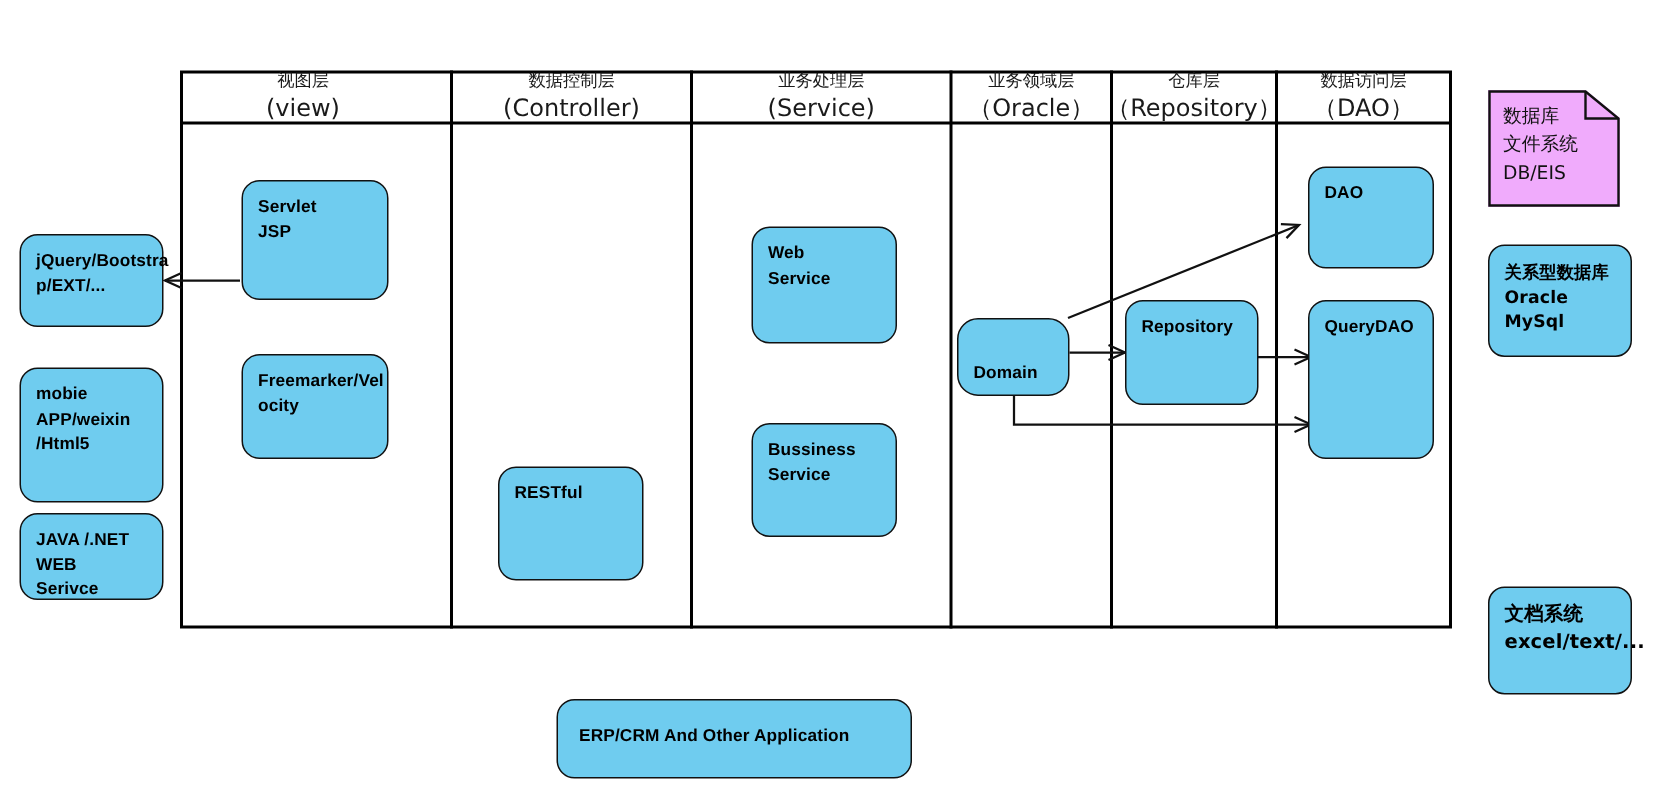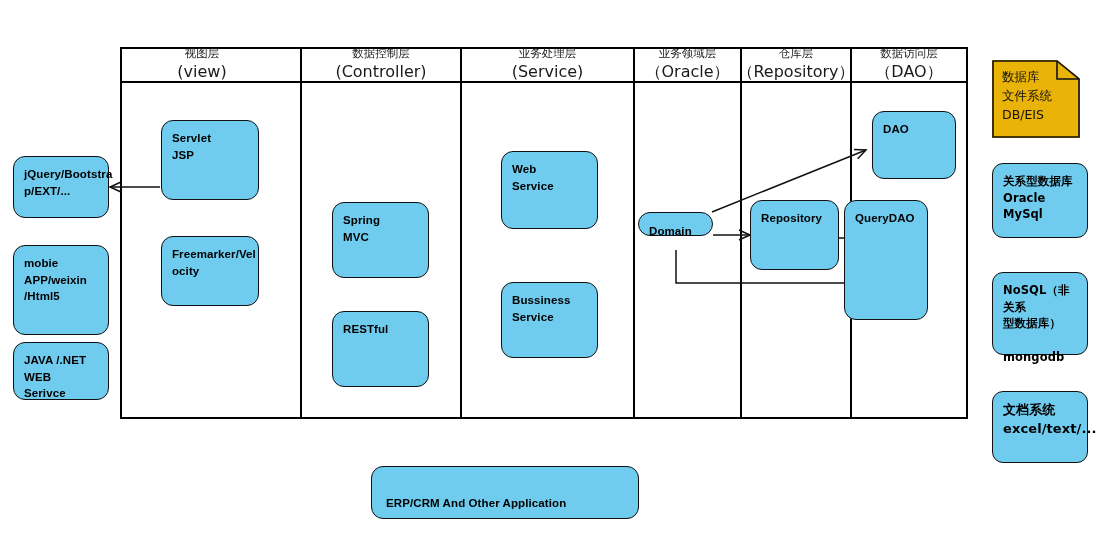--- a/index.html
+++ b/index.html
@@ -33,21 +33,21 @@
     font-size:11.5px;font-weight:bold;color:#000;
     line-height:1.45;letter-spacing:.1px;
     padding:9px 10px 0 10px;
     white-space:pre-line;
   }
   .rbox.tight{border-radius:14px;}
   .rbox.cn{font-family:"DejaVu Sans","Liberation Sans",sans-serif;border-radius:11px;}
 
   
   .note{
-    position:absolute;background:#eab308;box-sizing:border-box;
+    position:absolute;background:#f0abfc;box-sizing:border-box;
     font-size:12.5px;color:#111;line-height:1.5;
     padding:8px 10px 0 10px;white-space:pre-line;
     font-family:"DejaVu Sans","Liberation Sans",sans-serif;
     clip-path:polygon(0 0, 74% 0, 100% 24%, 100% 100%, 0 100%);
   }
   .note-wrap{position:absolute;}
   .note-border{position:absolute;left:0;top:0;width:100%;height:100%;pointer-events:none;}
 
   svg.edges{position:absolute;left:0;top:0;width:1104px;height:541px;overflow:visible;}
 </style>
@@ -115,51 +115,45 @@
 /Html5</div>
   <div class="rbox" style="left:13px;top:342px;width:96px;height:58px">JAVA /.NET
 WEB
 Serivce</div>
 
   <div class="rbox" style="left:161px;top:120px;width:98px;height:80px">Servlet
 JSP</div>
   <div class="rbox" style="left:161px;top:236px;width:98px;height:70px">Freemarker/Vel
 ocity</div>
 
-  <div class="rbox" style="left:332px;top:202px;width:97px;height:76px">Spring
-MVC</div>
   <div class="rbox" style="left:332px;top:311px;width:97px;height:76px">RESTful</div>
 
   <div class="rbox" style="left:501px;top:151px;width:97px;height:78px">Web
 Service</div>
   <div class="rbox" style="left:501px;top:282px;width:97px;height:76px">Bussiness
 Service</div>
 
-  <div class="rbox tight" style="left:638px;top:212px;width:75px;height:24px;padding-top:10px">Domain</div>
+  <div class="rbox tight" style="left:638px;top:212px;width:75px;height:52px;padding-top:28px">Domain</div>
 
   <div class="rbox" style="left:750px;top:200px;width:89px;height:70px">Repository</div>
 
   <div class="rbox" style="left:872px;top:111px;width:84px;height:68px">DAO</div>
-  <div class="rbox" style="left:844px;top:200px;width:84px;height:120px">QueryDAO</div>
+  <div class="rbox" style="left:872px;top:200px;width:84px;height:106px">QueryDAO</div>
 
   <div class="note-wrap" style="left:992px;top:60px;width:88px;height:78px">
     <div class="note" style="left:0;top:0;width:88px;height:78px">数据库
 文件系统
 DB/EIS</div>
     <svg class="note-border" viewBox="0 0 88 78" preserveAspectRatio="none">
       <path d="M1,1 L65,1 L87,19 L87,77 L1,77 Z" fill="none" stroke="#111" stroke-width="1.6"></path>
       <path d="M65,1 L65,19 L87,19" fill="none" stroke="#111" stroke-width="1.6"></path>
     </svg>
   </div>
 
   <div class="rbox cn" style="left:992px;top:163px;width:96px;height:75px;font-size:11.5px">关系型数据库
 Oracle
 MySql</div>
-  <div class="rbox cn" style="left:992px;top:272px;width:96px;height:83px;font-size:11.5px">NoSQL（非关系
-型数据库）
-
-mongodb</div>
   <div class="rbox cn" style="left:992px;top:391px;width:96px;height:72px;font-size:13px">文档系统
 excel/text/...</div>
 
-  <div class="rbox" style="left:371px;top:466px;width:268px;height:53px;padding-top:28px;padding-left:14px">ERP/CRM And Other Application</div>
+  <div class="rbox" style="left:371px;top:466px;width:237px;height:53px;padding-top:16px;padding-left:14px">ERP/CRM And Other Application</div>
 
 </div>
 
 </body></html>

